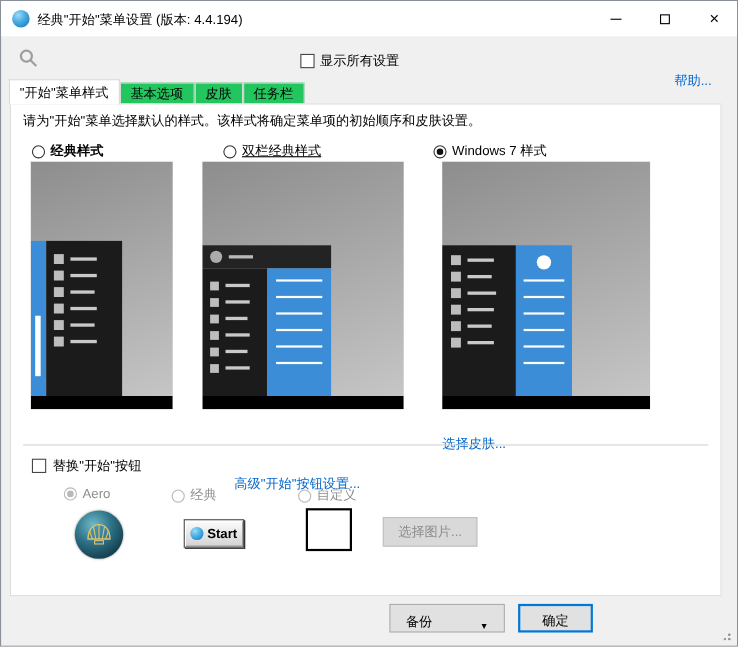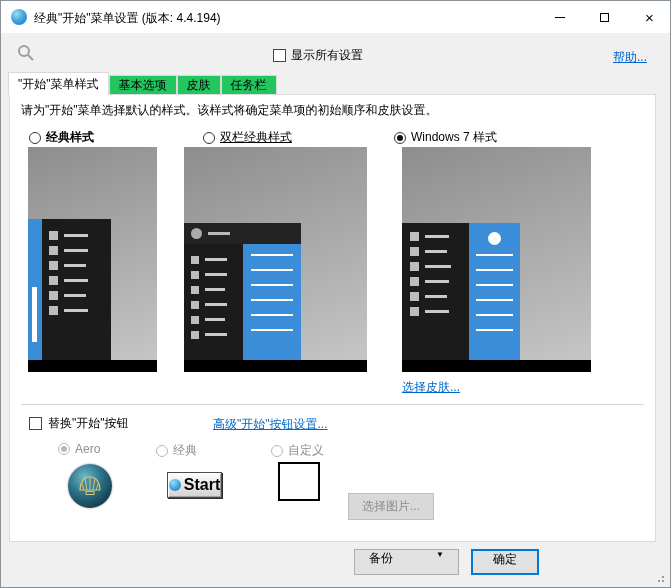--- a/index.html
+++ b/index.html
@@ -17,21 +17,21 @@
   .glyph-max { width:9px; height:9px; border:1px solid #000; }
   .glyph-close { font-size:15px; line-height:1; color:#000; }
 
   
   .search-icon { position:absolute; left:16px; top:43px; }
   .search-input { position:absolute; left:37px; top:42px; width:212px; height:23px; border:1px solid #7a7a7a;
                   background:#fff; padding:0 6px; font-size:12px; font-family:inherit; color:#444; outline:none; }
   .search-input::placeholder { color:#8a8a8a; opacity:1; }
   .checkbox { width:13px; height:13px; border:1px solid #454545; background:#fff; display:inline-block; }
   .show-all { position:absolute; left:272px; top:46px; display:flex; align-items:center; gap:5px; }
-  .link { color:#0066cc; text-decoration:underline; cursor:pointer; white-space:nowrap; }
+  .link { color:#0066cc; cursor:pointer; white-space:nowrap;margin-top:16px; }
   .help-link { position:absolute; left:612px; top:48px; }
 
   
   .tabs { position:absolute; left:7px; top:71px; height:23px; display:flex; align-items:flex-end; }
   .tab { border:1px solid #d9d9d9; border-bottom:none; background:#22c55e; height:20px; padding:0 9px;
          display:flex; align-items:center; font-size:12px; white-space:nowrap; cursor:pointer; }
   .tab.active { background:#ffffff; height:23px; position:relative; z-index:3; }
 
   
   .tab-page { position:absolute; left:8px; top:93px; width:647px; height:448px; background:#ffffff; border:1px solid #dcdcdc; z-index:1; }
@@ -63,30 +63,30 @@
   .advanced-link { position:absolute; left:212px; top:415px; z-index:2; }
 
   .shell-icon { position:absolute; left:67px; top:463px; width:44px; height:44px; border-radius:50%; z-index:2;
                 background:radial-gradient(circle at 38% 30%, #6fb9c9 0%, #2e7388 40%, #143d4d 78%, #0d2832 100%);
                 box-shadow:0 0 2px rgba(0,0,0,.5); display:flex; align-items:center; justify-content:center; }
   .start-btn { position:absolute; left:166px; top:471px; width:55px; height:26px; z-index:2;
                background:linear-gradient(#fdfdfd,#d2d2d2); border:1px solid #4a4a4a;
                box-shadow:1px 1px 0 #2e2e2e, inset 1px 1px 0 #ffffff, inset -1px -1px 0 #9f9f9f;
                display:flex; align-items:center; justify-content:center; gap:3px; }
   .start-shell { width:12px; height:12px; border-radius:50%; background:radial-gradient(circle at 35% 30%, #9adcf5 0%, #45a8e0 50%, #1c6fb5 100%); }
-  .start-label { font-weight:bold; font-size:16px; }
+  .start-label { font-weight:bold; font-size:12px; }
   .custom-box { position:absolute; left:277px; top:461px; width:42px; height:39px; background:#fff; border:2px solid #000; z-index:2; }
   .pick-image-btn { position:absolute; left:347px; top:469px; width:86px; height:27px; background:#d9d9d9;
                     border:1px solid #bfbfbf; color:#8c8c8c; font-size:12px; z-index:2;
-                    display:flex; align-items:center; justify-content:center;margin-top:23px; }
+                    display:flex; align-items:center; justify-content:center; }
 
   
   .footer-link { position:absolute; left:8px; top:553px; border:1px dotted #333; padding:0 1px; }
   .btn { position:absolute; top:548px; height:26px; background:#e1e1e1; border:1px solid #adadad; font-size:12px;
-         display:flex; align-items:flex-start; justify-content:center; cursor:pointer; }
+         display:flex; align-items:flex-end; justify-content:center; cursor:pointer; }
   .backup-btn { left:353px; width:105px; justify-content:space-between; padding:0 14px; }
   .ok-btn { left:470px; width:68px; border:2px solid #0078d7; }
   .cancel-btn { left:570px; width:64px; }
   .drop-arrow { font-size:8px; color:#000; }
   .grip { position:absolute; right:5px; bottom:4px; width:10px; height:10px; z-index:2;
           background:
             radial-gradient(circle at 8px 8px, #9a9a9a 1px, transparent 1.4px),
             radial-gradient(circle at 8px 4px, #9a9a9a 1px, transparent 1.4px),
             radial-gradient(circle at 4px 8px, #9a9a9a 1px, transparent 1.4px); }
 </style>

